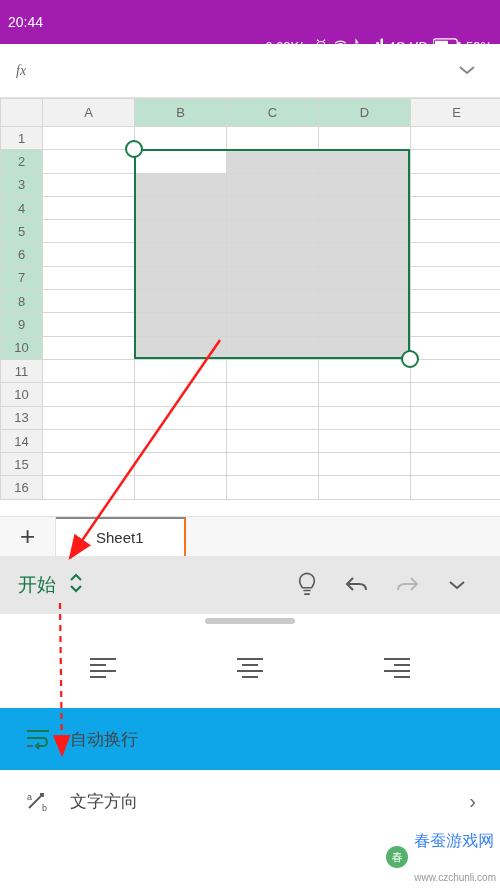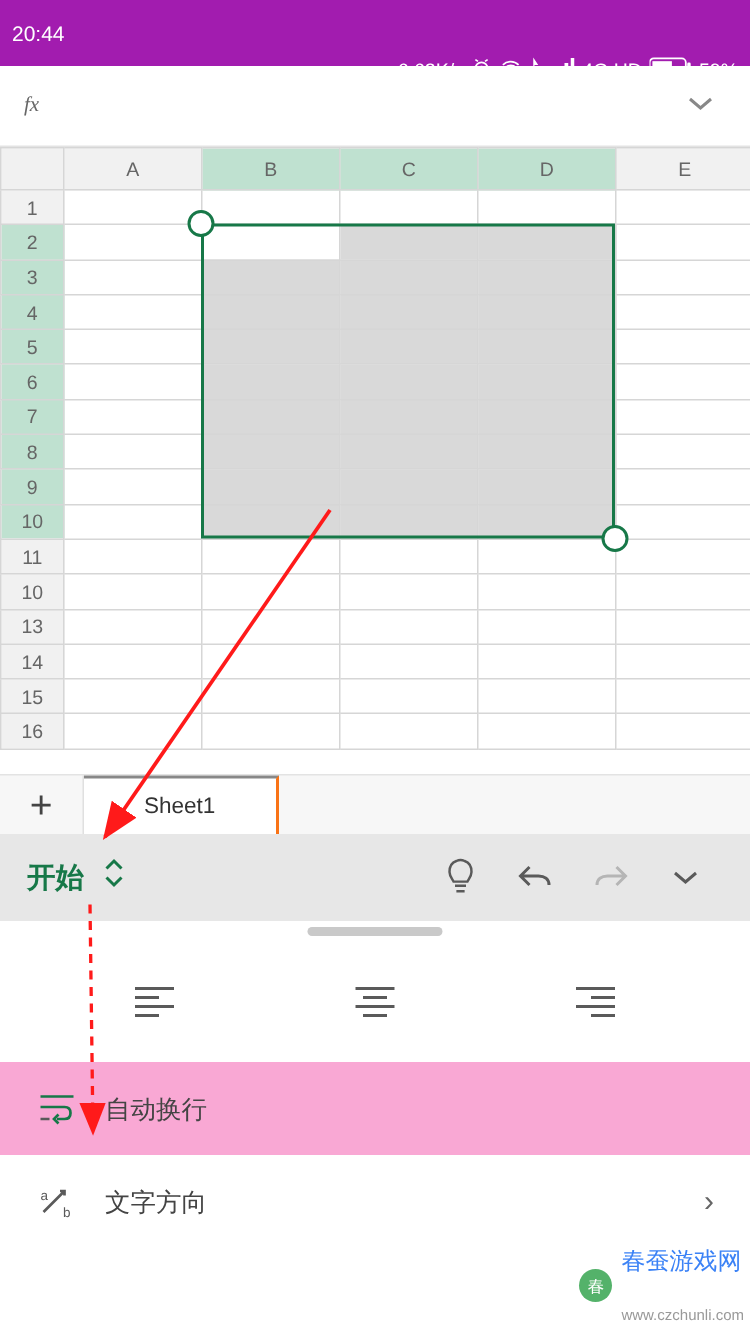--- a/index.html
+++ b/index.html
@@ -31,35 +31,35 @@
   .sel-rect { position: absolute; border: 2px solid #177848; pointer-events: none; }
   .sel-handle { position: absolute; width: 18px; height: 18px; border: 2px solid #177848; background: #fff; border-radius: 50%; pointer-events: none; }
 
   
   .sheet-tabs { height: 40px; display: flex; align-items: stretch; background: #f7f7f7; border-top: 1px solid #e3e3e3; }
   .addsheet { width: 56px; display: flex; align-items: center; justify-content: center; font-size: 26px; color: #444; border-right: 1px solid #e0e0e0; }
   .tab { padding: 0 40px; display: flex; align-items: center; background: #fff; border-top: 2px solid #888; border-right: 2px solid #f97316; font-size: 15px; color: #333; }
 
   
   .ribbon-head { height: 58px; background: #e7e7e7; display: flex; align-items: center; padding: 0 18px; }
-  .rh-title { color: #177848; font-size: 19px; display: flex; align-items: center; gap: 12px; font-weight: bold; }
+  .rh-title { color: #177848; font-size: 19px; display: flex; align-items: center; gap: 12px; }
   .rh-spacer { flex: 1; }
   .rh-btn { width: 50px; display: flex; justify-content: center; color: #5a5a5a; }
   .rh-btn.disabled { opacity: .35; }
 
   
   .scroll-handle { height: 14px; display: flex; justify-content: center; }
   .scroll-handle div { width: 90px; height: 6px; background: #c9c9c9; border-radius: 4px; margin-top: 4px; }
 
   
   .ribbon-body { background: #fff; }
   .align-row { height: 80px; display: flex; align-items: center; justify-content: space-around; padding: 0 30px; }
   .align-btn { width: 56px; height: 46px; display: flex; align-items: center; justify-content: center; }
   .menu-item { height: 62px; display: flex; align-items: center; padding: 0 24px; gap: 18px; font-size: 17px; color: #444; position: relative; }
-  .menu-item.active { background: #f9a8d4; }
+  .menu-item.active { background: #0ea5e9; }
   .mi-icon { width: 28px; display: flex; justify-content: center; }
   .mi-chevron { position: absolute; right: 24px; font-size: 20px; color: #666; }
 
   
   .arrow-svg { position: absolute; top: 0; left: 0; width: 500px; height: 889px; pointer-events: none; }
 
   .watermark { position: absolute; right: 4px; bottom: 6px; display: flex; align-items: center; gap: 6px; font-size: 11px; color: #7ab08e; }
   .watermark .wm-logo { width: 22px; height: 22px; border-radius: 50%; background: #54b26a; display:flex; align-items:center; justify-content:center; color:#fff; font-size:11px; }
   .watermark .wm-url { color:#999; font-size:10px;margin-top:20px; }
 </style>

